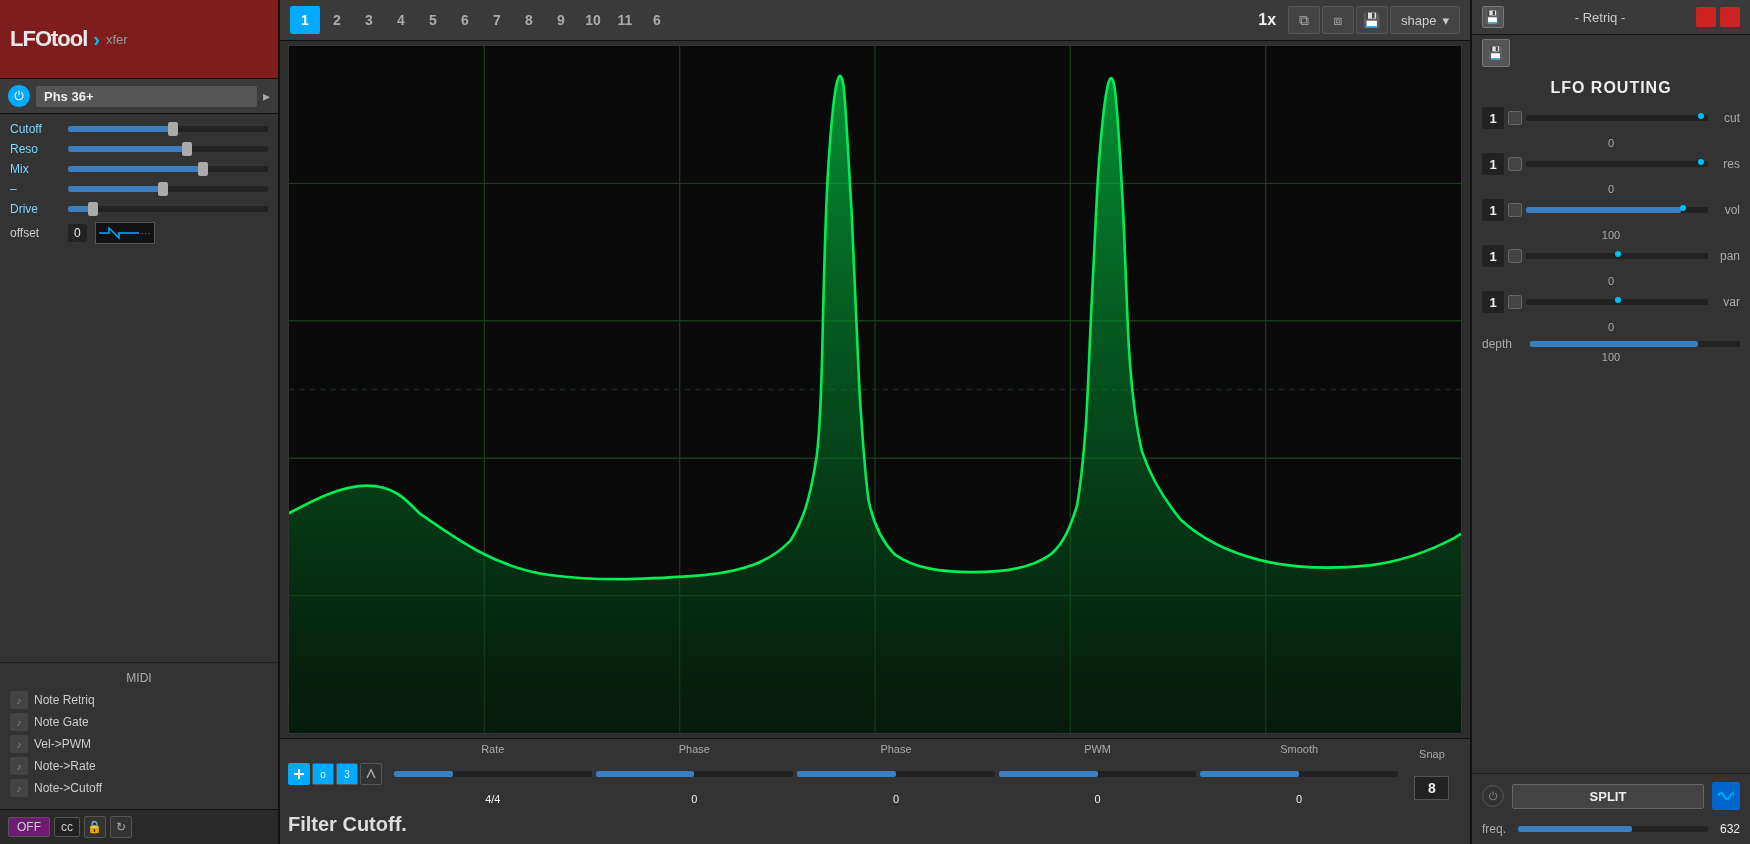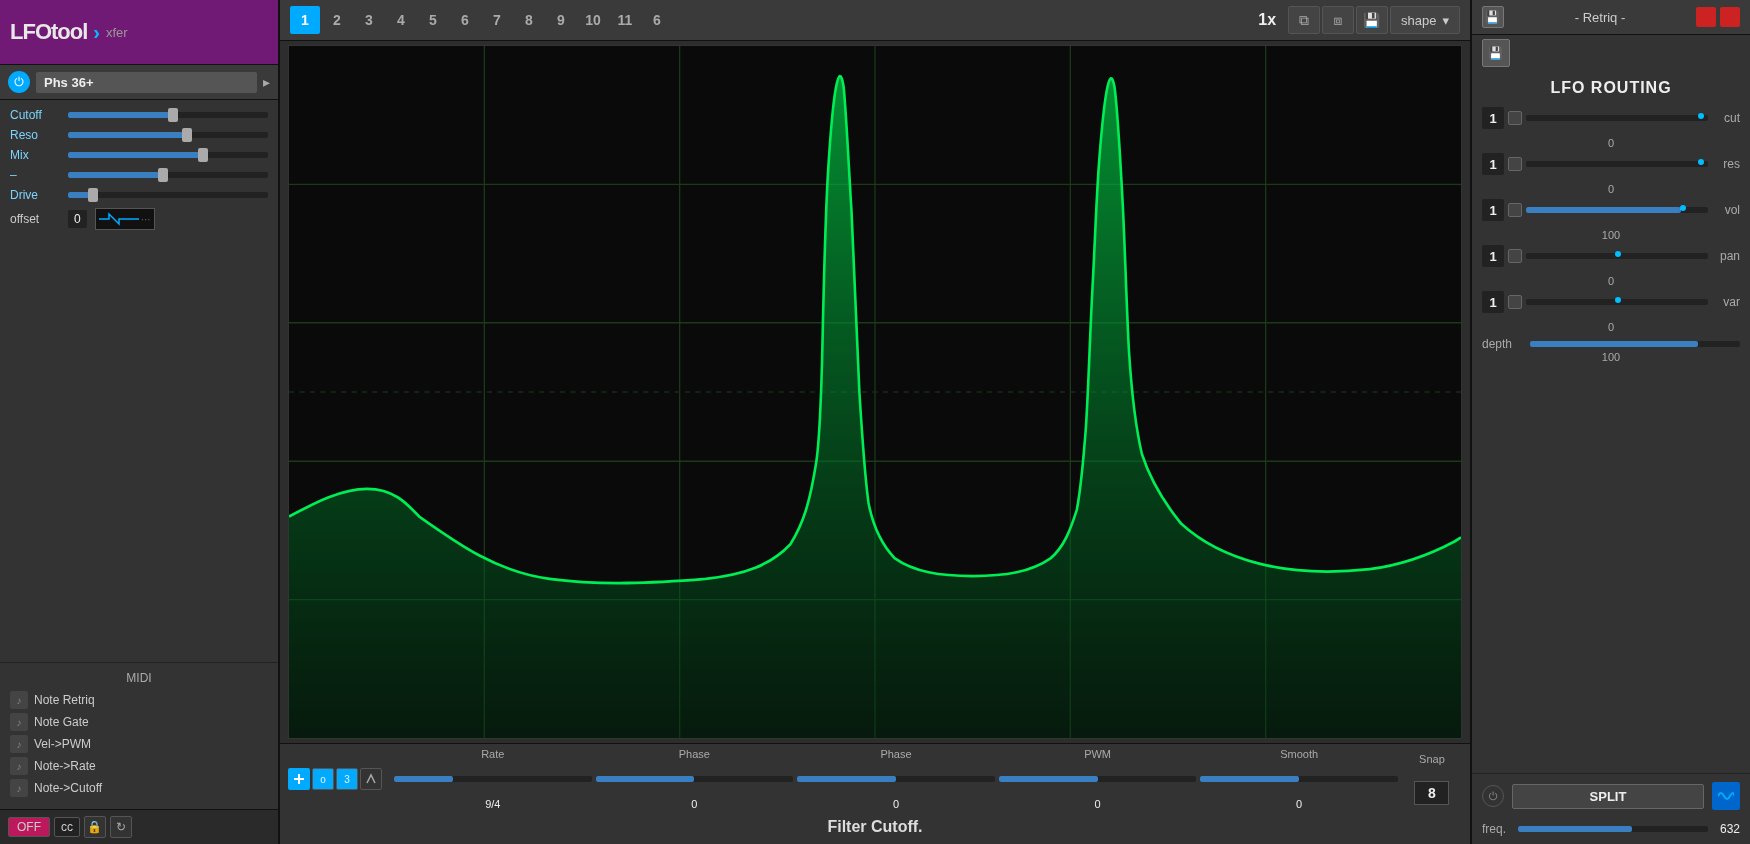--- a/index.html
+++ b/index.html
@@ -17,22 +17,22 @@
     .left-panel {
       width: 280px;
       background: #333;
       border-right: 2px solid #111;
       display: flex;
       flex-direction: column;
       padding: 0;
     }
 
     .logo-bar {
-      background: #701a75;
-      padding: 19px 10px;
+      background: #7f1d1d;
+      padding: 26px 10px;
       display: flex;
       align-items: center;
       gap: 6px;
       border-bottom: 1px solid #111;
     }
 
     .logo-text {
       font-size: 22px;
       font-weight: bold;
       color: #e8e8e8;
@@ -195,21 +195,21 @@
     .bottom-bar {
       display: flex;
       align-items: center;
       gap: 4px;
       padding: 6px 8px;
       border-top: 1px solid #111;
       background: #2a2a2a;
     }
 
     .off-btn {
-      background: #be185d;
+      background: #701a75;
       color: #ccc;
       border: 1px solid #555;
       padding: 2px 8px;
       font-size: 12px;
       cursor: pointer;
       border-radius: 2px;
     }
 
     .cc-btn {
       background: #222;
@@ -372,22 +372,21 @@
       font-size: 14px;
       font-weight: bold;
       width: 35px;
       height: 24px;
       display: flex;
       align-items: center;
       justify-content: center;
     }
 
     .status-label {
-      text-align: center;
-      font-size: 16px;
+      font-size: 20px;
       color: #ddd;
       padding: 4px 0;
       font-weight: bold;
     }
 
     
     .right-panel {
       width: 280px;
       background: #333;
       border-left: 2px solid #111;
@@ -855,21 +854,21 @@
               </svg>
           </div>
         </div>
       </div>
 
       <div class="control-group">
         <span class="control-label">Rate</span>
         <div class="control-slider">
           <div style="width:30%;height:100%;background:#3a7fc1;border-radius:2px;"></div>
         </div>
-        <span class="control-value">9/4</span>
+        <span class="control-value">4/4</span>
       </div>
 
       <div class="control-group">
         <span class="control-label">Phase</span>
         <div class="control-slider">
           <div style="width:50%;height:100%;background:#3a7fc1;border-radius:2px;"></div>
         </div>
         <span class="control-value">0</span>
       </div>
 

